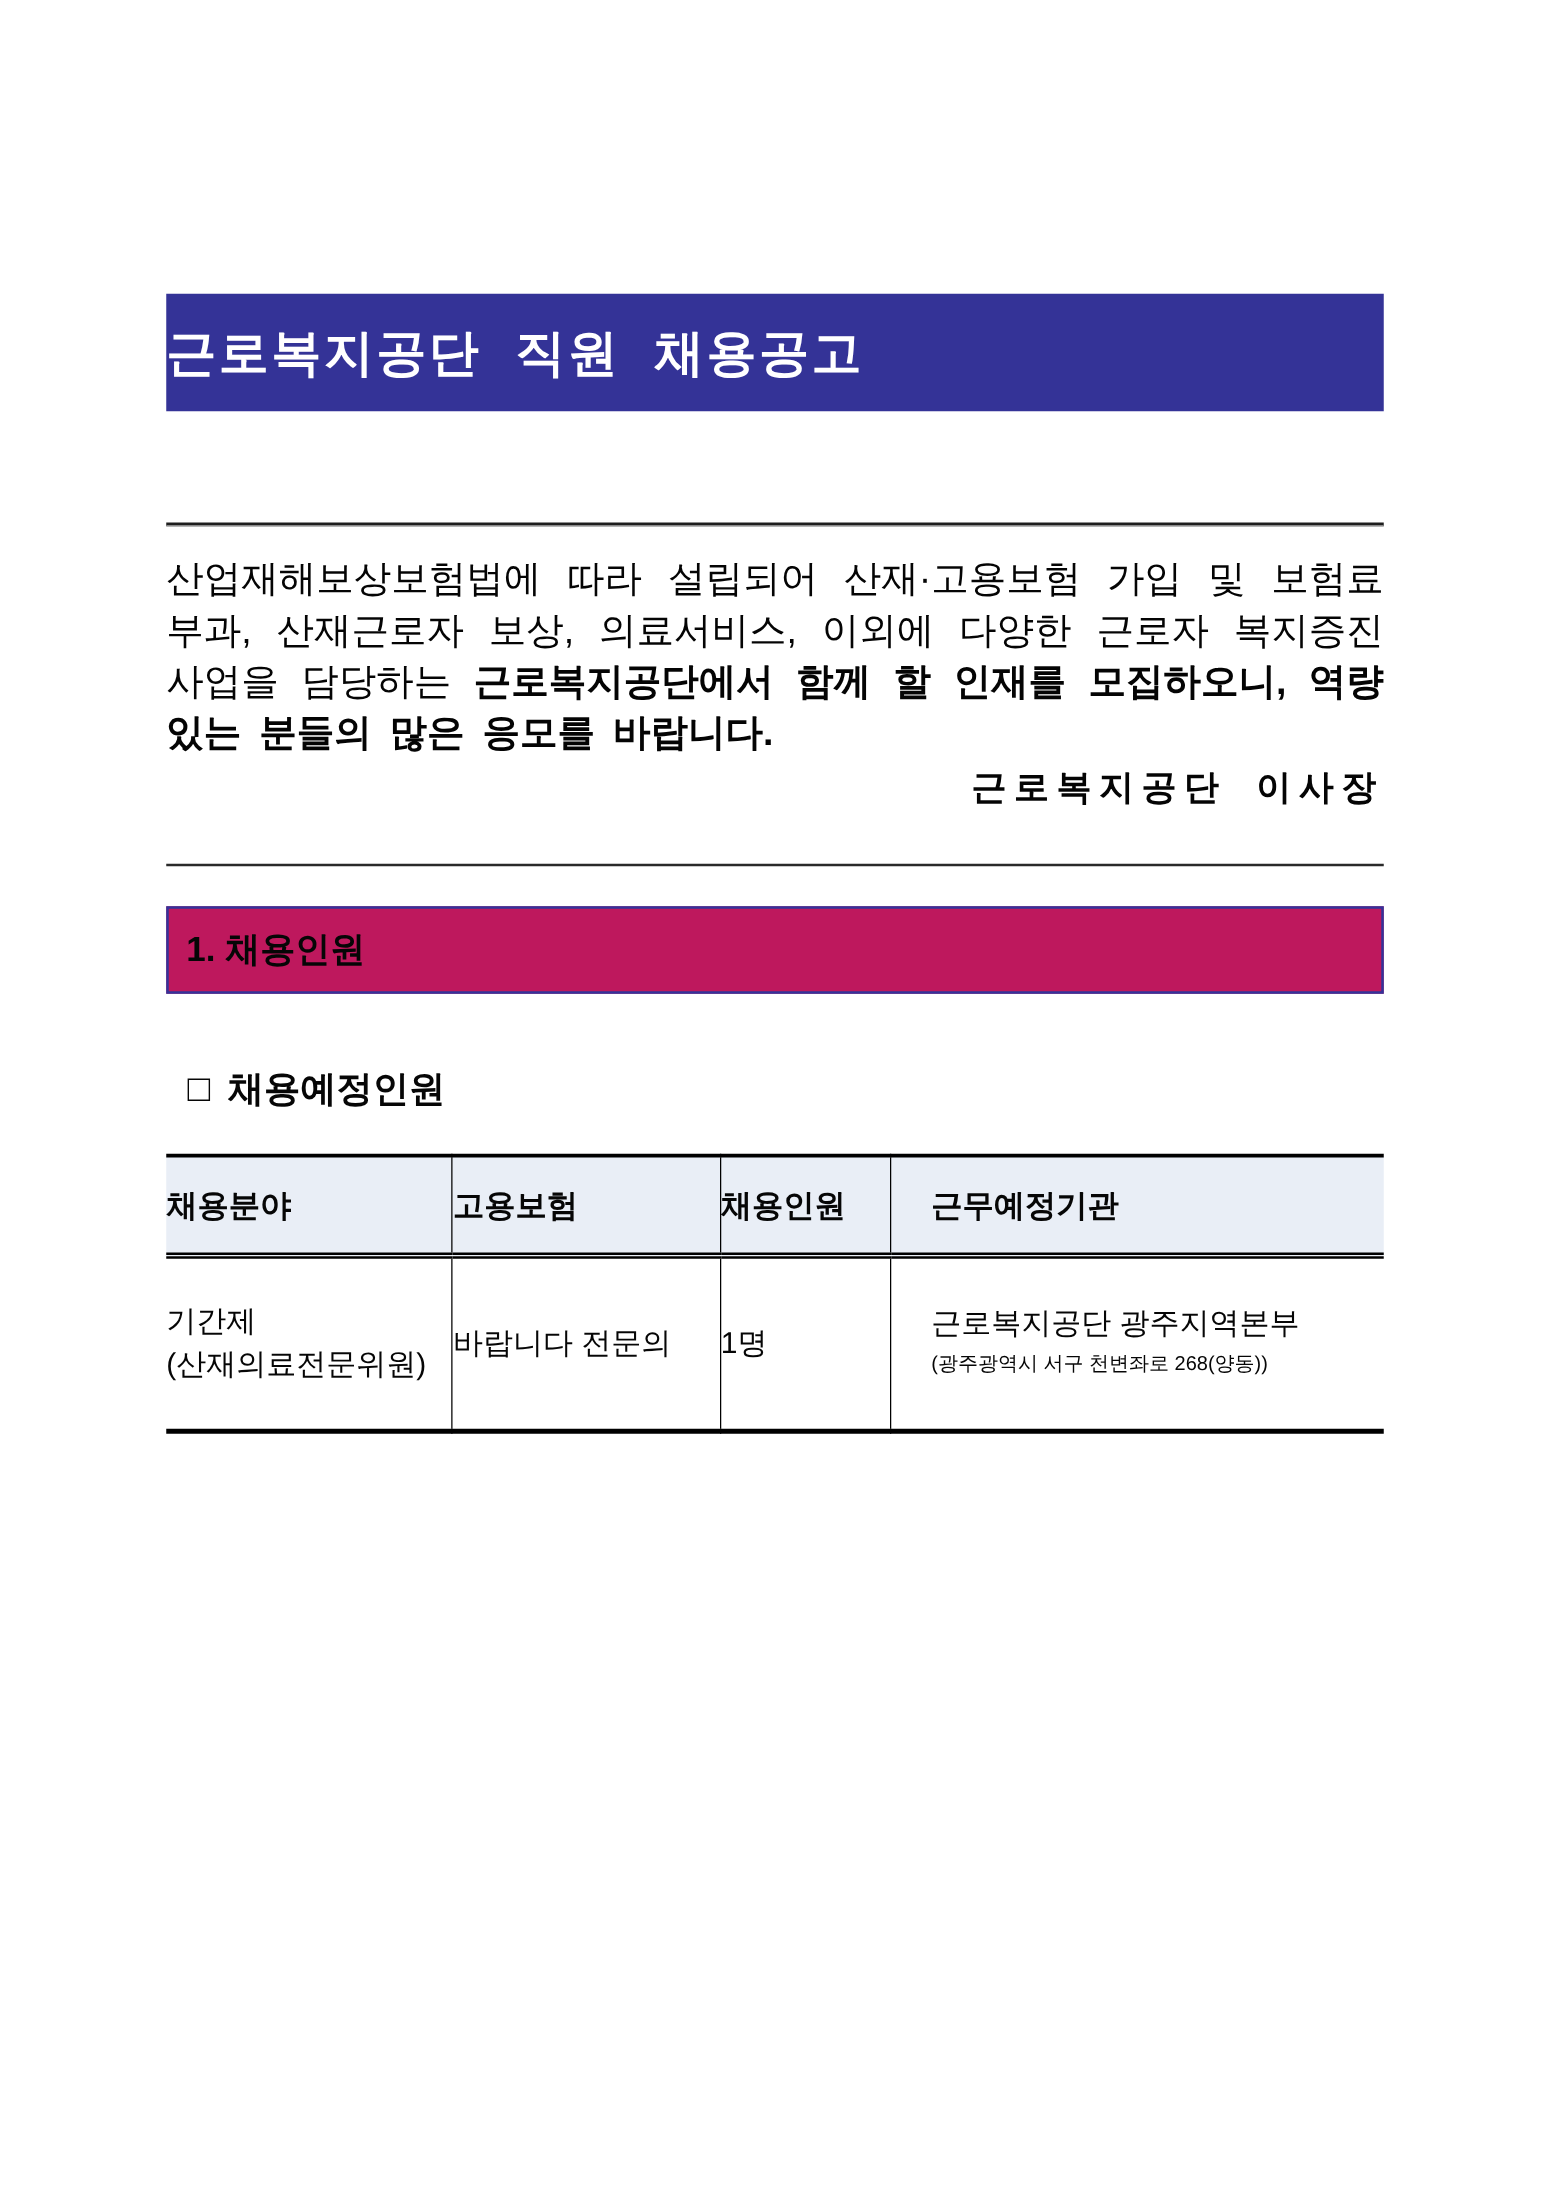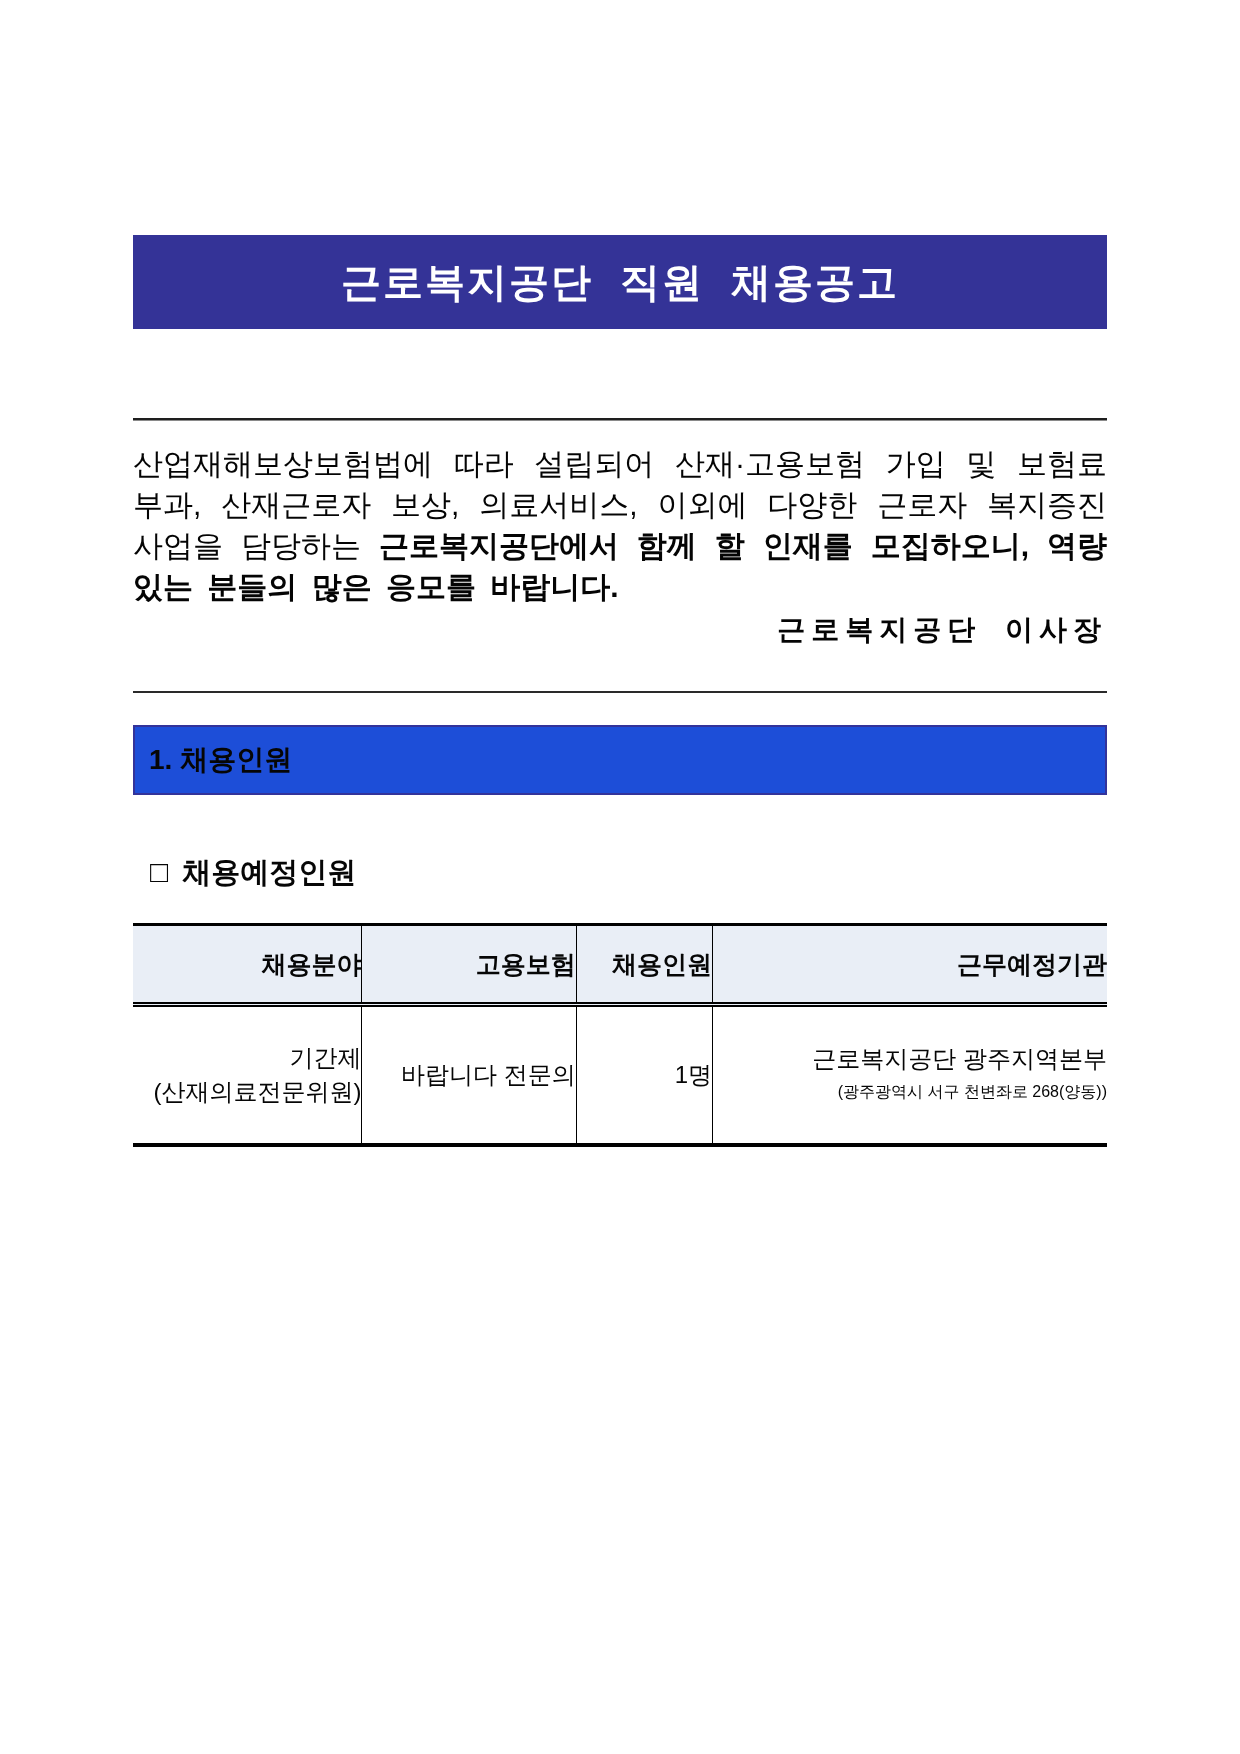--- a/index.html
+++ b/index.html
@@ -14,21 +14,21 @@
     width: 1240px; height: 1754px;
     background: #ffffff;
     overflow: hidden;
   }
 
   
   .banner {
     margin: 235px 133px 0 133px;
     height: 94px;
     background: #343397;
-    display: flex; align-items: center; justify-content: center;
+    display: flex; align-items: center; 
   }
   .banner .banner-title {
     color: #ffffff;
     font-size: 40px;
     font-weight: bold;
     letter-spacing: 2px;
     word-spacing: 14px;
   }
 
   
@@ -73,21 +73,21 @@
     line-height: 36px;
     letter-spacing: 6px;
     word-spacing: 10px;
     color: #040404;
   }
 
   
   .section-box {
     margin: 32px 133px 0 133px;
     height: 70px;
-    background: #1d4ed8;
+    background: #be185d;
     border: 2px solid #33339A;
     display: flex; align-items: center;
     padding-left: 14px;
   }
   .section-box .section-title {
     font-size: 28px;
     font-weight: bold;
     color: #060606;
   }
 
@@ -112,21 +112,21 @@
     margin: 30px 133px 0 133px;
     width: 974px;
     border-collapse: collapse;
     border-top: 3px solid #000;
     border-bottom: 4px solid #000;
     table-layout: fixed;
   }
   .recruit-table th, .recruit-table td {
     border-left: 1px solid #000;
     border-right: 1px solid #000;
-    text-align: right;
+    text-align: left;
     vertical-align: middle;
   }
   .recruit-table th:first-child, .recruit-table td:first-child { border-left: none; }
   .recruit-table th:last-child, .recruit-table td:last-child { border-right: none; padding-left: 32px; }
   .recruit-table thead th {
     height: 80px;
     background: #E9EEF6;
     font-size: 25px;
     font-weight: bold;
     border-bottom: 5px double #000;

